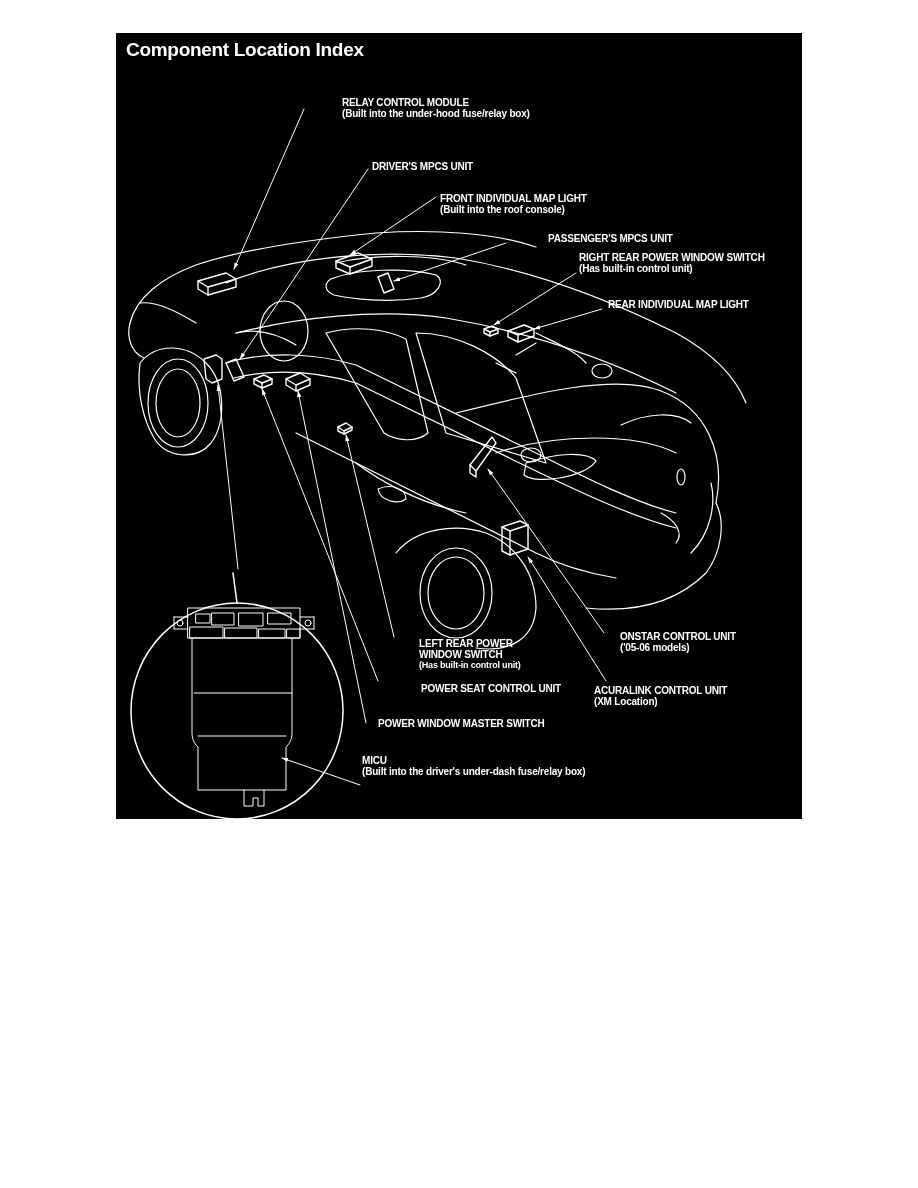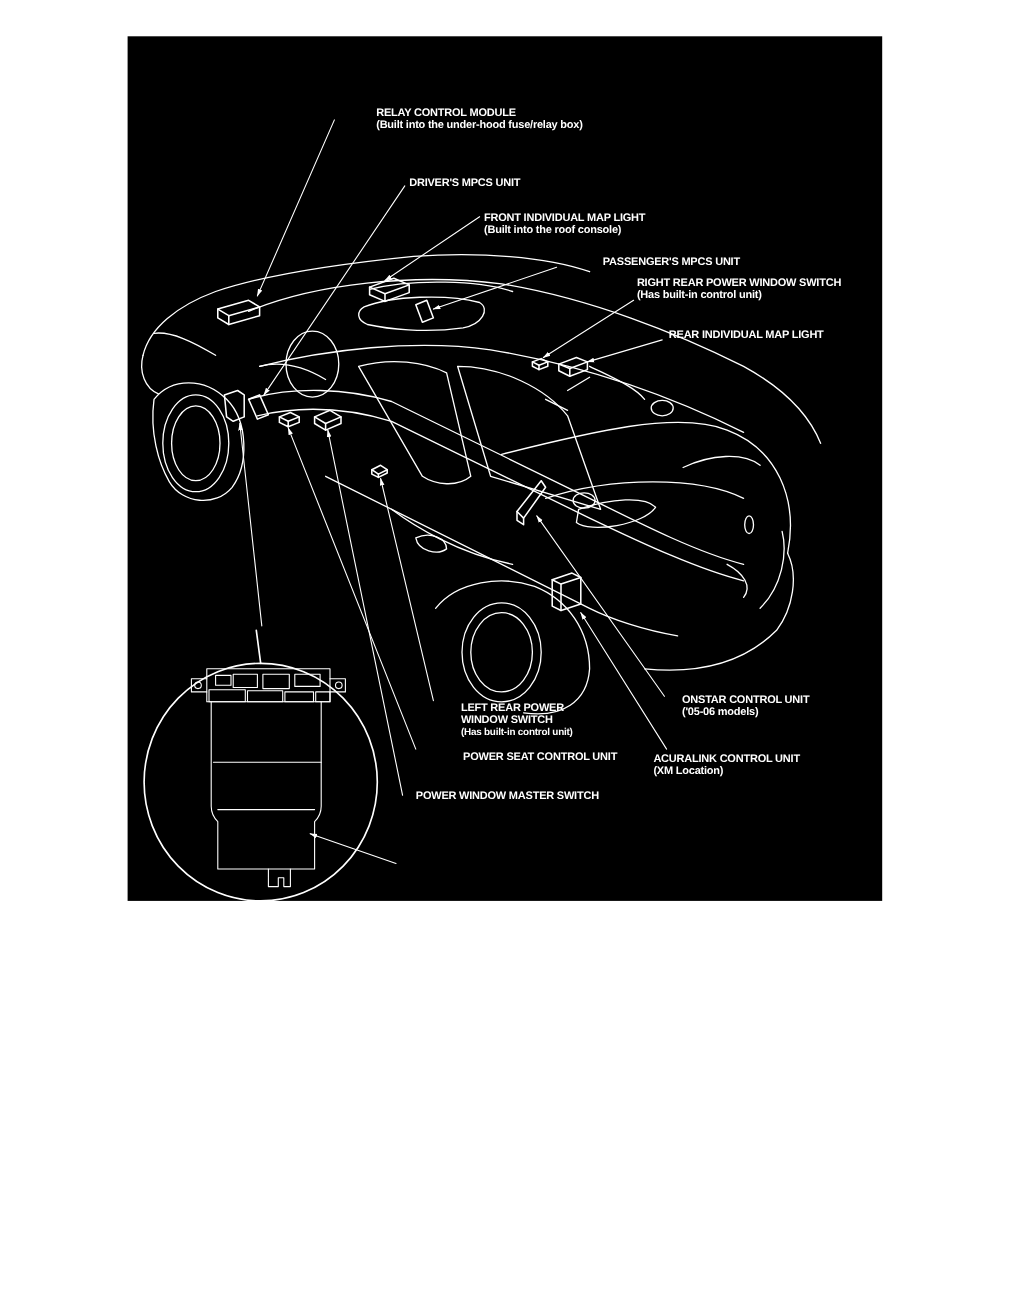--- a/index.html
+++ b/index.html
@@ -18,20 +18,21 @@
     position: absolute; font-family: "Liberation Sans", sans-serif;
     font-weight: bold; color: #ffffff; font-size: 10px; line-height: 11px;
     white-space: nowrap; letter-spacing: -0.2px;
   }
   .label .sub { display: block; }
 </style>
 </head>
 <body>
 
 <div class="panel">
+  <div class="title">Component Location Index</div>
 
   <svg class="art" width="686" height="786" viewBox="0 0 686 786" fill="none" stroke="#ffffff" stroke-width="1.2" stroke-linecap="round" stroke-linejoin="round">
     <defs>
       <marker id="ah" viewBox="0 0 10 10" refX="9" refY="5" markerWidth="7" markerHeight="7" orient="auto">
         <path d="M0,2 L10,5 L0,8 z" fill="#ffffff" stroke="none"></path>
       </marker>
     </defs>
 
     <g>
 
@@ -204,13 +205,17 @@
   <div class="label" style="left:284px;top:650px;padding-left:21px;">
     <span>POWER SEAT CONTROL UNIT</span>
   </div>
   <div class="label" style="left:478px;top:652px;">
     <span>ACURALINK CONTROL UNIT</span>
     <span class="sub">(XM Location)</span>
   </div>
   <div class="label" style="left:262px;top:685px;">
     <span>POWER WINDOW MASTER SWITCH</span>
   </div>
+  <div class="label" style="left:246px;top:722px;">
+    <span class="sub">MICU</span>
+    <span class="sub">(Built into the driver's under-dash fuse/relay box)</span>
+  </div>
 </div>
 
 </body></html>

